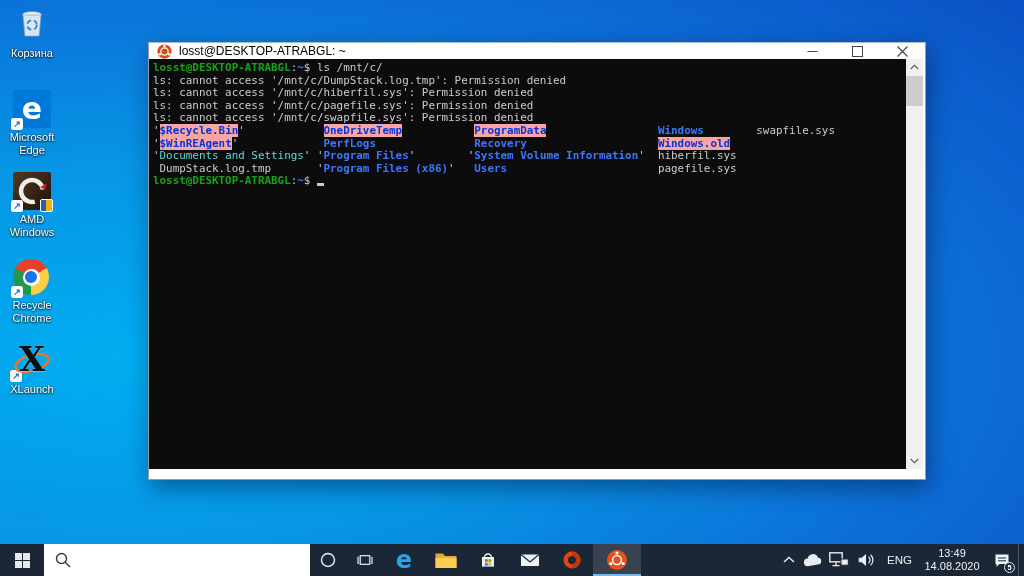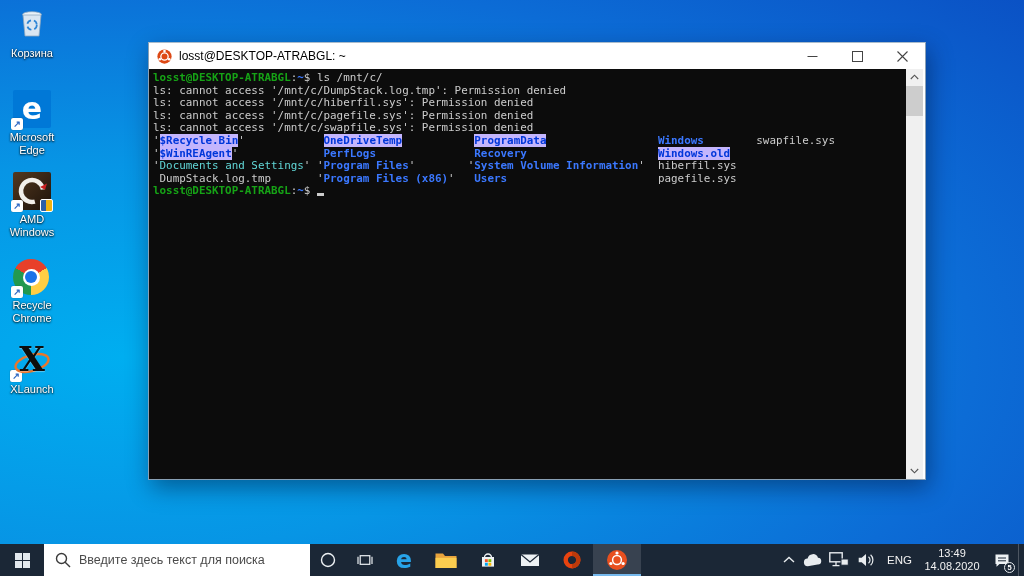--- a/index.html
+++ b/index.html
@@ -32,32 +32,32 @@
                         border-radius:50%; background:#1A73E8; }
   .x-tile { width:40px; height:40px; position:relative; display:flex; align-items:center; justify-content:center; }
   .x-tile .xchar { font-family:"DejaVu Serif",serif; font-weight:bold; font-size:33px; color:#0d0d0d; line-height:40px;
                    text-shadow:0 1px 1px rgba(255,255,255,.35); position:relative; z-index:2; }
   .x-tile svg { position:absolute; left:0; top:0; z-index:1; }
 
   
   .term-window { position:absolute; left:148px; top:42px; width:778px; height:438px;
                  border:1px solid #89A0B5; border-top-color:#A9BBCB;
                  box-shadow:3px 8px 22px rgba(0,15,50,.45); background:#fff; }
-  .titlebar { height:26px; background:#fff; display:flex; align-items:center; padding-left:8px; }
+  .titlebar { height:16px; background:#fff; display:flex; align-items:center; padding-left:8px; }
   .tb-title { font-size:12px; color:#000; margin-left:7px; white-space:nowrap; }
   .winbtns { margin-left:auto; display:flex; height:100%; }
   .wbtn { width:45px; height:100%; display:flex; align-items:center; justify-content:center; }
   .termbody { position:relative; width:774px; height:410px; background:#0C0C0C; }
   .termtext { position:absolute; left:4px; top:3px; font-family:"DejaVu Sans Mono",monospace;
               font-size:10.9px; line-height:12.6px; white-space:pre; color:#CCCCCC; }
   .c-w  { color:#CCCCCC; }
   .c-p  { color:#16A316; font-weight:bold; }
   .c-b  { color:#3B78FF; font-weight:bold; }
   .c-cy { color:#61D6D6; font-weight:normal; }
-  .c-ow { color:#0037DA; background:#c4b5fd; font-weight:bold; }
+  .c-ow { color:#0037DA; background:#fca5a5; font-weight:bold; }
   .c-cur{ display:inline-block; width:7px; height:11px; border-bottom:3px solid #CCCCCC; vertical-align:-2px; }
   .vscroll { position:absolute; top:0; right:0; width:17px; height:100%; background:#F0F0F0; }
   .sb-btn { position:absolute; left:0; width:17px; height:16px; display:flex; align-items:center; justify-content:center; }
   .sb-up { top:0; } .sb-down { bottom:0; }
   .sb-thumb { position:absolute; left:0; top:17px; width:17px; height:30px; background:#CDCDCD; }
 
   
   .taskbar { position:absolute; left:0; bottom:0; width:1024px; height:32px; background:#1B2736;
              display:flex; align-items:stretch; z-index:5; }
   .tbtn { display:flex; align-items:center; justify-content:center; }
@@ -194,21 +194,20 @@
       <rect x="0" y="8" width="7" height="7" fill="#E3E9EE"></rect>
         <rect x="8" y="8" width="7" height="7" fill="#E3E9EE"></rect>
     </svg>
   </div>
 
   <div class="search">
     <svg width="16" height="16" viewBox="0 0 16 16">
       <circle cx="6.5" cy="6.5" r="5" fill="none" stroke="#3A3A3A" stroke-width="1.4"></circle>
       <line x1="10.2" y1="10.2" x2="15" y2="15" stroke="#3A3A3A" stroke-width="1.4"></line>
     </svg>
-    <input type="text" placeholder="Введите здесь текст для поиска" style="">
   </div>
 
   <div class="tbtn cortana">
     <svg width="16" height="16" viewBox="0 0 16 16">
       <circle cx="8" cy="8" r="6.5" fill="none" stroke="#EDF1F4" stroke-width="1.4"></circle>
     </svg>
   </div>
 
   <div class="tbtn taskview">
     <svg width="16" height="16" viewBox="0 0 16 16">

